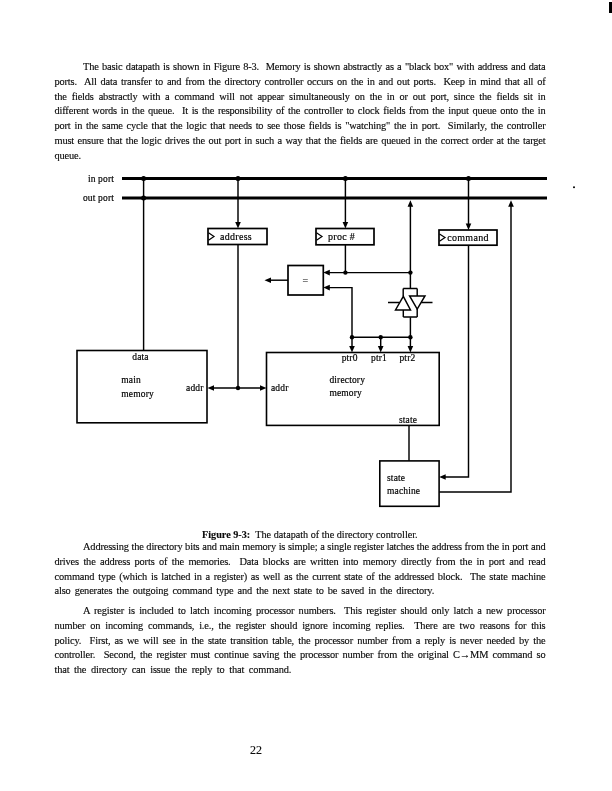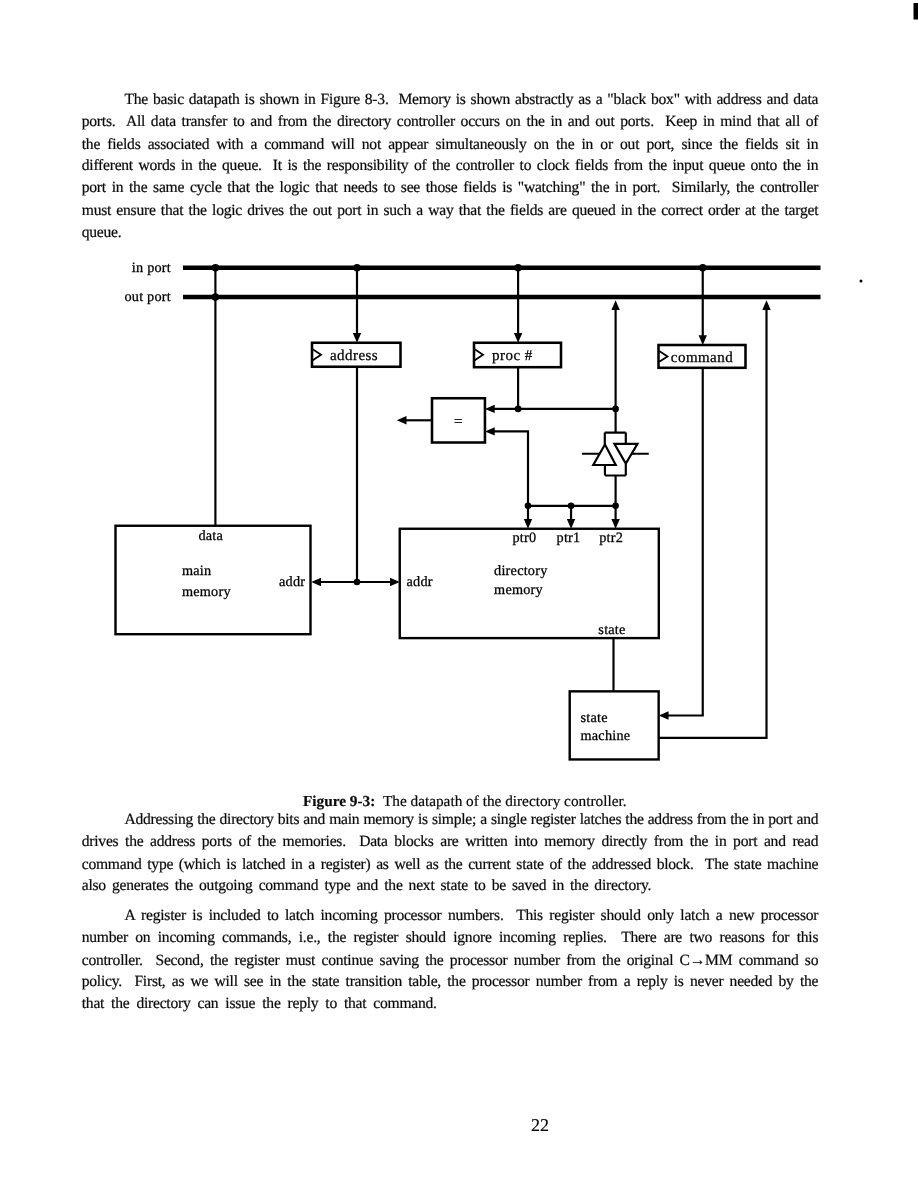--- a/index.html
+++ b/index.html
@@ -7,45 +7,45 @@
 .para{position:absolute;left:54.5px;width:491px;font-size:10.4px;line-height:14.8px;letter-spacing:-0.16px}
 .j{text-align:justify;text-align-last:justify}
 .ind{padding-left:28.5px}
 svg{position:absolute;left:0;top:0}
 </style></head>
 <body>
 
 <div class="para" style="top:60px">
 <div class="j ind">The basic datapath is shown in Figure 8-3.&nbsp; Memory is shown abstractly as a "black box" with address and data</div>
 <div class="j">ports.&nbsp; All data transfer to and from the directory controller occurs on the in and out ports.&nbsp; Keep in mind that all of</div>
-<div class="j">the fields associated with a command will not appear simultaneously on the in or out port, since the fields sit in</div>
+<div class="j">the fields abstractly with a command will not appear simultaneously on the in or out port, since the fields sit in</div>
 <div class="j">different words in the queue.&nbsp; It is the responsibility of the controller to clock fields from the input queue onto the in</div>
 <div class="j">port in the same cycle that the logic that needs to see those fields is "watching" the in port.&nbsp; Similarly, the controller</div>
 <div class="j">must ensure that the logic drives the out port in such a way that the fields are queued in the correct order at the target</div>
 <div>queue.</div>
 </div>
 
 <div class="para" style="top:540px">
 <div class="j ind">Addressing the directory bits and main memory is simple; a single register latches the address from the in port and</div>
 <div class="j">drives the address ports of the memories.&nbsp; Data blocks are written into memory directly from the in port and read</div>
 <div class="j">command type (which is latched in a register) as well as the current state of the addressed block.&nbsp; The state machine</div>
 <div style="word-spacing:1.6px">also generates the outgoing command type and the next state to be saved in the directory.</div>
 </div>
 
 <div class="para" style="top:604px">
 <div class="j ind">A register is included to latch incoming processor numbers.&nbsp; This register should only latch a new processor</div>
 <div class="j">number on incoming commands, i.e., the register should ignore incoming replies.&nbsp; There are two reasons for this</div>
+<div class="j">policy.&nbsp; First, as we will see in the state transition table, the processor number from a reply is never needed by the</div>
 <div class="j">controller.&nbsp; Second, the register must continue saving the processor number from the original C→MM command so</div>
-<div class="j">policy.&nbsp; First, as we will see in the state transition table, the processor number from a reply is never needed by the</div>
 <div style="word-spacing:2.2px">that the directory can issue the reply to that command.</div>
 </div>
 
 <div style="position:absolute;left:202px;top:527.8px;font-size:10.2px;line-height:14px;white-space:nowrap"><b>Figure 9-3:</b>&nbsp;&nbsp;The datapath of the directory controller.</div>
 
-<div style="position:absolute;left:250px;top:743px;width:116px;text-align:right;font-size:12px;line-height:14px">22</div>
+<div style="position:absolute;left:250px;top:743px;width:116px;text-align:left;font-size:12px;line-height:14px">22</div>
 
 <div style="position:absolute;right:0;top:2px;width:3px;height:11px;background:#000"></div>
 
 <svg width="612" height="791" viewBox="0 0 612 791">
 <g fill="none" stroke="#000" stroke-width="1.45">
 
 <path d="M122 178.5 H547 M122 198 H547" stroke-width="3"></path>
 
 <path d="M143.6 180 V350.5"></path>
 

